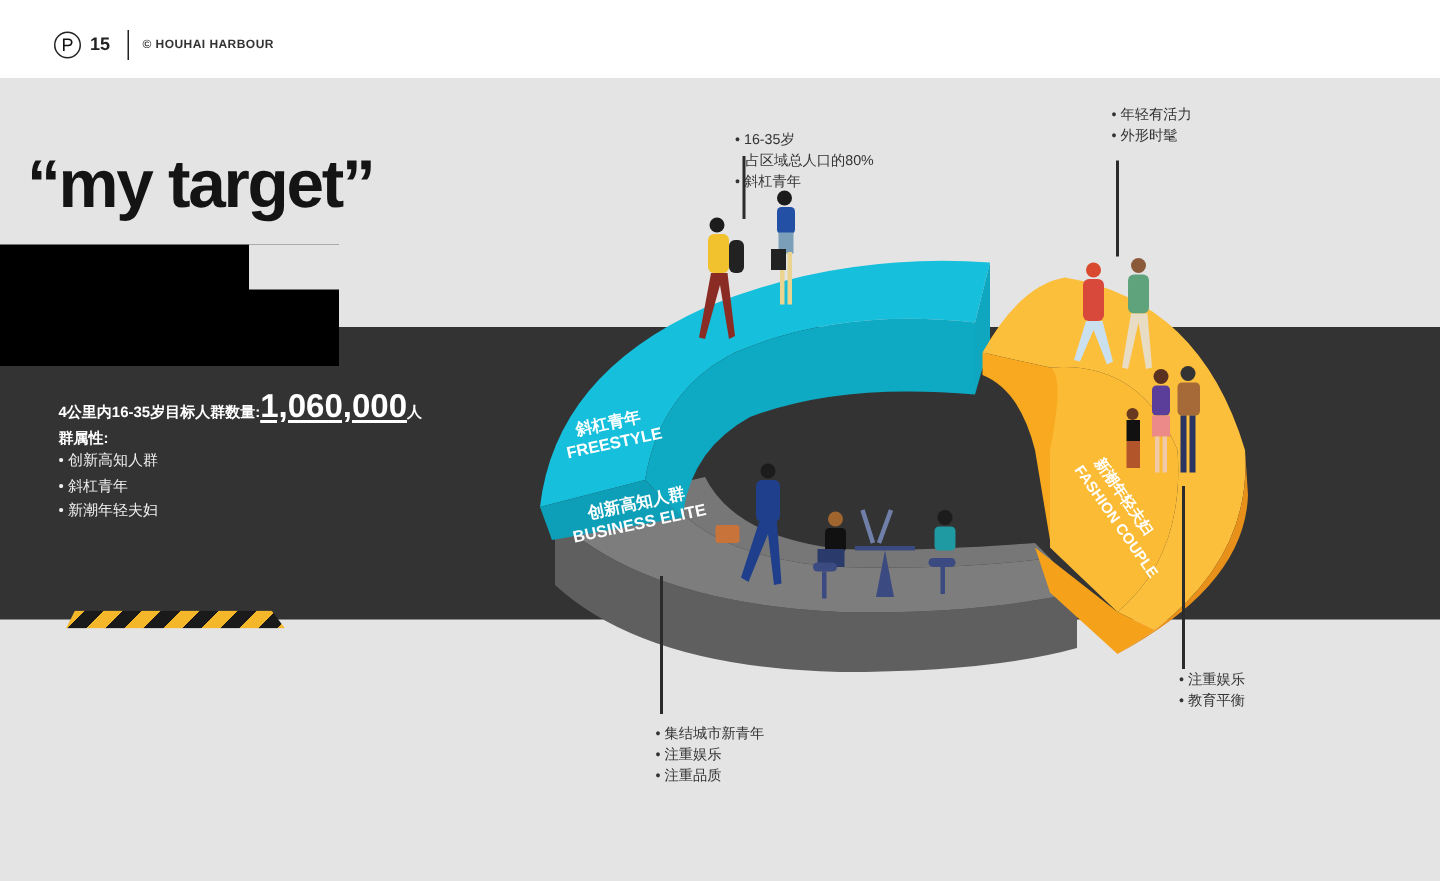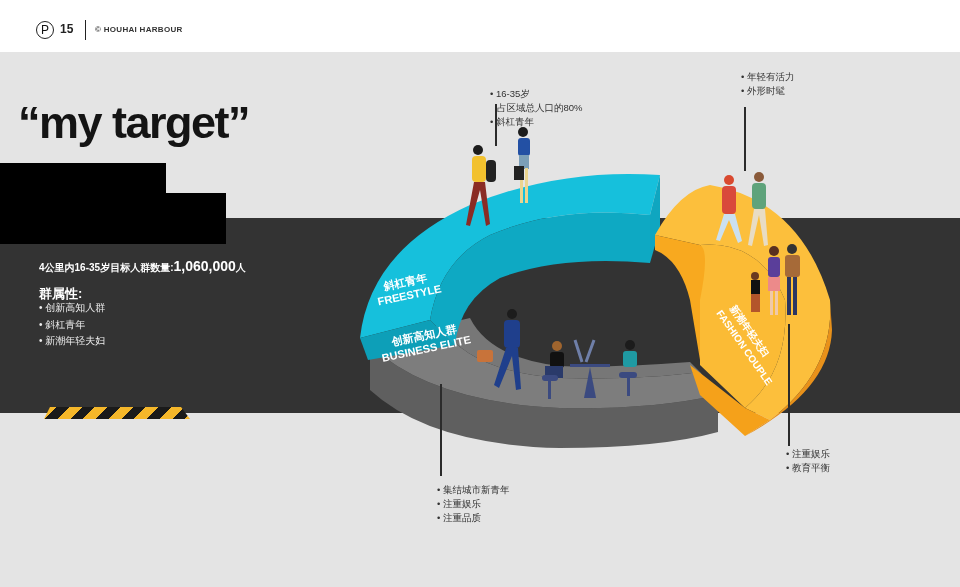--- a/index.html
+++ b/index.html
@@ -16,22 +16,22 @@
   .stage { position: absolute; left: 0; top: 52px; width: 960px; height: 535px; background: #e4e4e4; }
   .dark-band { position: absolute; left: 0; top: 218px; width: 960px; height: 195px; background: #333333; }
 
   .headline { position: absolute; left: 18px; top: 98px; font-size: 45px; font-weight: bold; color: #141414; letter-spacing: -1.5px; line-height: 50px; }
 
   .black-box { position: absolute; left: 0; top: 163px; width: 226px; height: 81px; background: #000; }
   .black-box-notch { position: absolute; left: 166px; top: 163px; width: 60px; height: 30px; background: #e4e4e4; }
   .slogan { position: absolute; left: 38px; top: 173px; color: #fff; font-size: 21px; font-weight: bold; line-height: 30px; letter-spacing: 3px; }
 
   .stat-line { position: absolute; left: 39px; top: 258px; color: #fff; font-size: 10px; font-weight: bold; white-space: nowrap; }
-  .stat-line .big { font-size: 14px; }
-  .attr-title { position: absolute; left: 39px; top: 285px; color: #fff; font-size: 13px; font-weight: bold; }
+  .stat-line .big { font-size: 22px; text-decoration: underline; }
+  .attr-title { position: absolute; left: 39px; top: 285px; color: #fff; font-size: 10px; font-weight: bold; }
   .attr-list { position: absolute; left: 39px; top: 300px; color: #eee; font-size: 10px; line-height: 16.5px; list-style: none; }
   .attr-list li::before { content: "• "; }
 
   .stripe { position: absolute; left: 44px; top: 407px; width: 146px; height: 12px;
     background: repeating-linear-gradient(135deg, #f5b72a 0 9px, #1a1a1a 9px 18px);
     clip-path: polygon(6px 0, 137px 0, 146px 12px, 0 12px); }
 
   .callout { position: absolute; font-size: 9.5px; color: #333; line-height: 14px; }
   .callout ul { list-style: none; }
   .callout li::before { content: "• "; }

